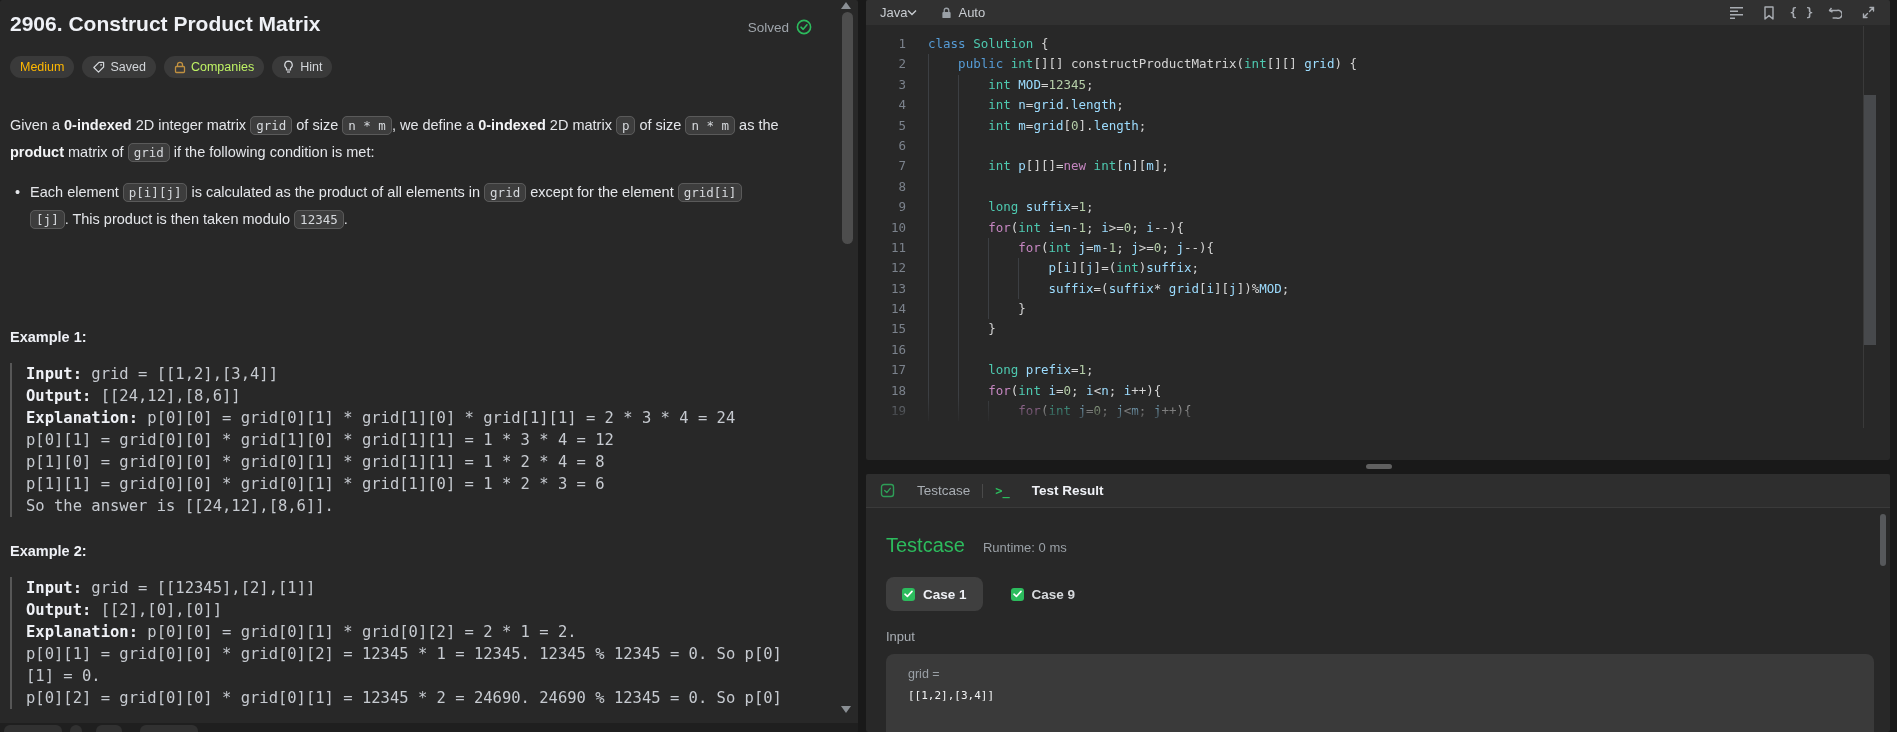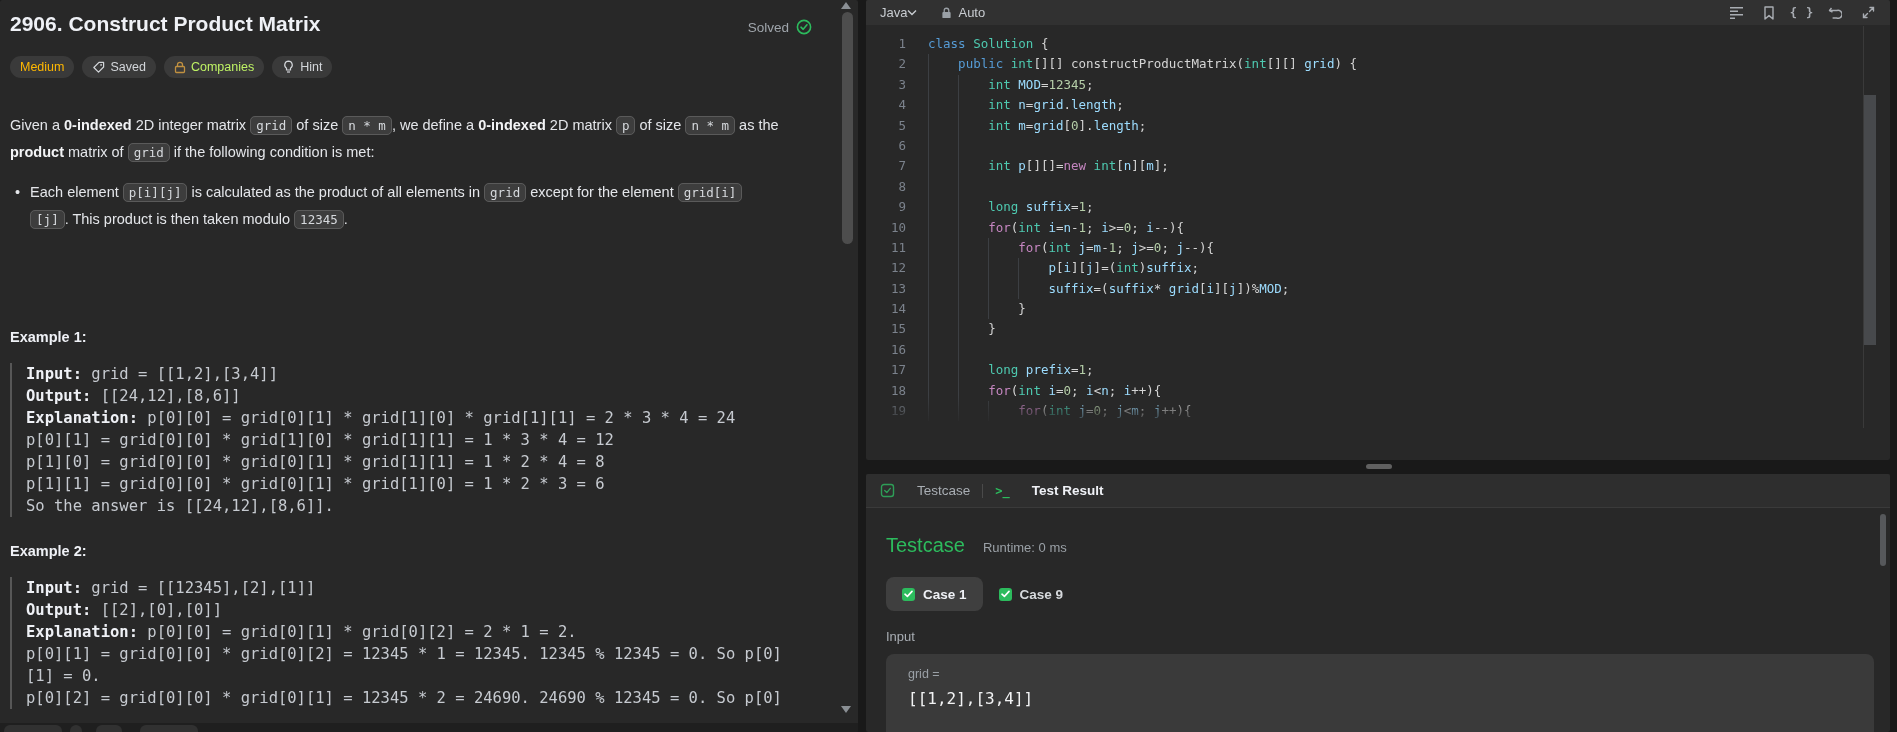--- a/index.html
+++ b/index.html
@@ -79,32 +79,32 @@
             display:flex; align-items:center; padding:0 14px; }
   .t-tab { display:flex; align-items:center; gap:22px; cursor:pointer; }
   .t-tab .lbl1 { color:#a9aeb4; font-size:13.5px; font-weight:500; }
   .t-tab .lbl2 { color:#eff1f6; font-size:13.5px; font-weight:700; }
   .t-sep { width:1px; height:14px; background:#4a4a4a; margin:0 12px; }
   .term { color:#2cbb5d; font-family:"DejaVu Sans Mono",monospace; font-size:12px; font-weight:700; }
   .t-body { padding:26px 0 0 20px; }
   .acc-row { display:flex; align-items:baseline; gap:18px; }
   .accepted { color:#2cbb5d; font-size:20px; font-weight:500; }
   .runtime { color:#9aa0a6; font-size:13px; }
-  .cases { display:flex; margin-top:20px; }
+  .cases { display:flex; gap:12px; margin-top:20px; }
   .case-btn { height:34px; padding:0 16px; border-radius:8px; display:flex; align-items:center;
               gap:8px; font-size:13.5px; font-weight:600; color:#eff1f6; cursor:pointer; }
   .case-btn.active { background:#3f3f3f; }
   .case-btn.inactive { color:#d7dadd; }
   .ck { width:13px; height:13px; background:#2cbb5d; border-radius:3px; display:flex;
         align-items:center; justify-content:center; flex:0 0 auto; }
   .input-label { margin-top:18px; color:#a9aeb4; font-size:13px; font-weight:500; }
   .input-box { margin-top:10px; width:988px; height:90px; background:#3a3a3a; border-radius:8px;
                padding:13px 22px; cursor:text; }
   .input-var { color:#9aa0a6; font-size:12.5px; }
-  .input-val { margin-top:8px; color:#f2f3f4; font-family:"DejaVu Sans Mono",monospace; font-size:16px; }
+  .input-val { margin-top:8px; color:#f2f3f4; font-family:"DejaVu Sans Mono",monospace; font-size:11px; }
   .t-thumb { position:absolute; right:4px; top:40px; width:6px; height:52px; background:#56585b; border-radius:3px; }
 
   svg { display:block; }
 </style>
 </head>
 <body>
 
 <section class="panel left">
   <h1 class="prob-title">2906. Construct Product Matrix</h1>
 

